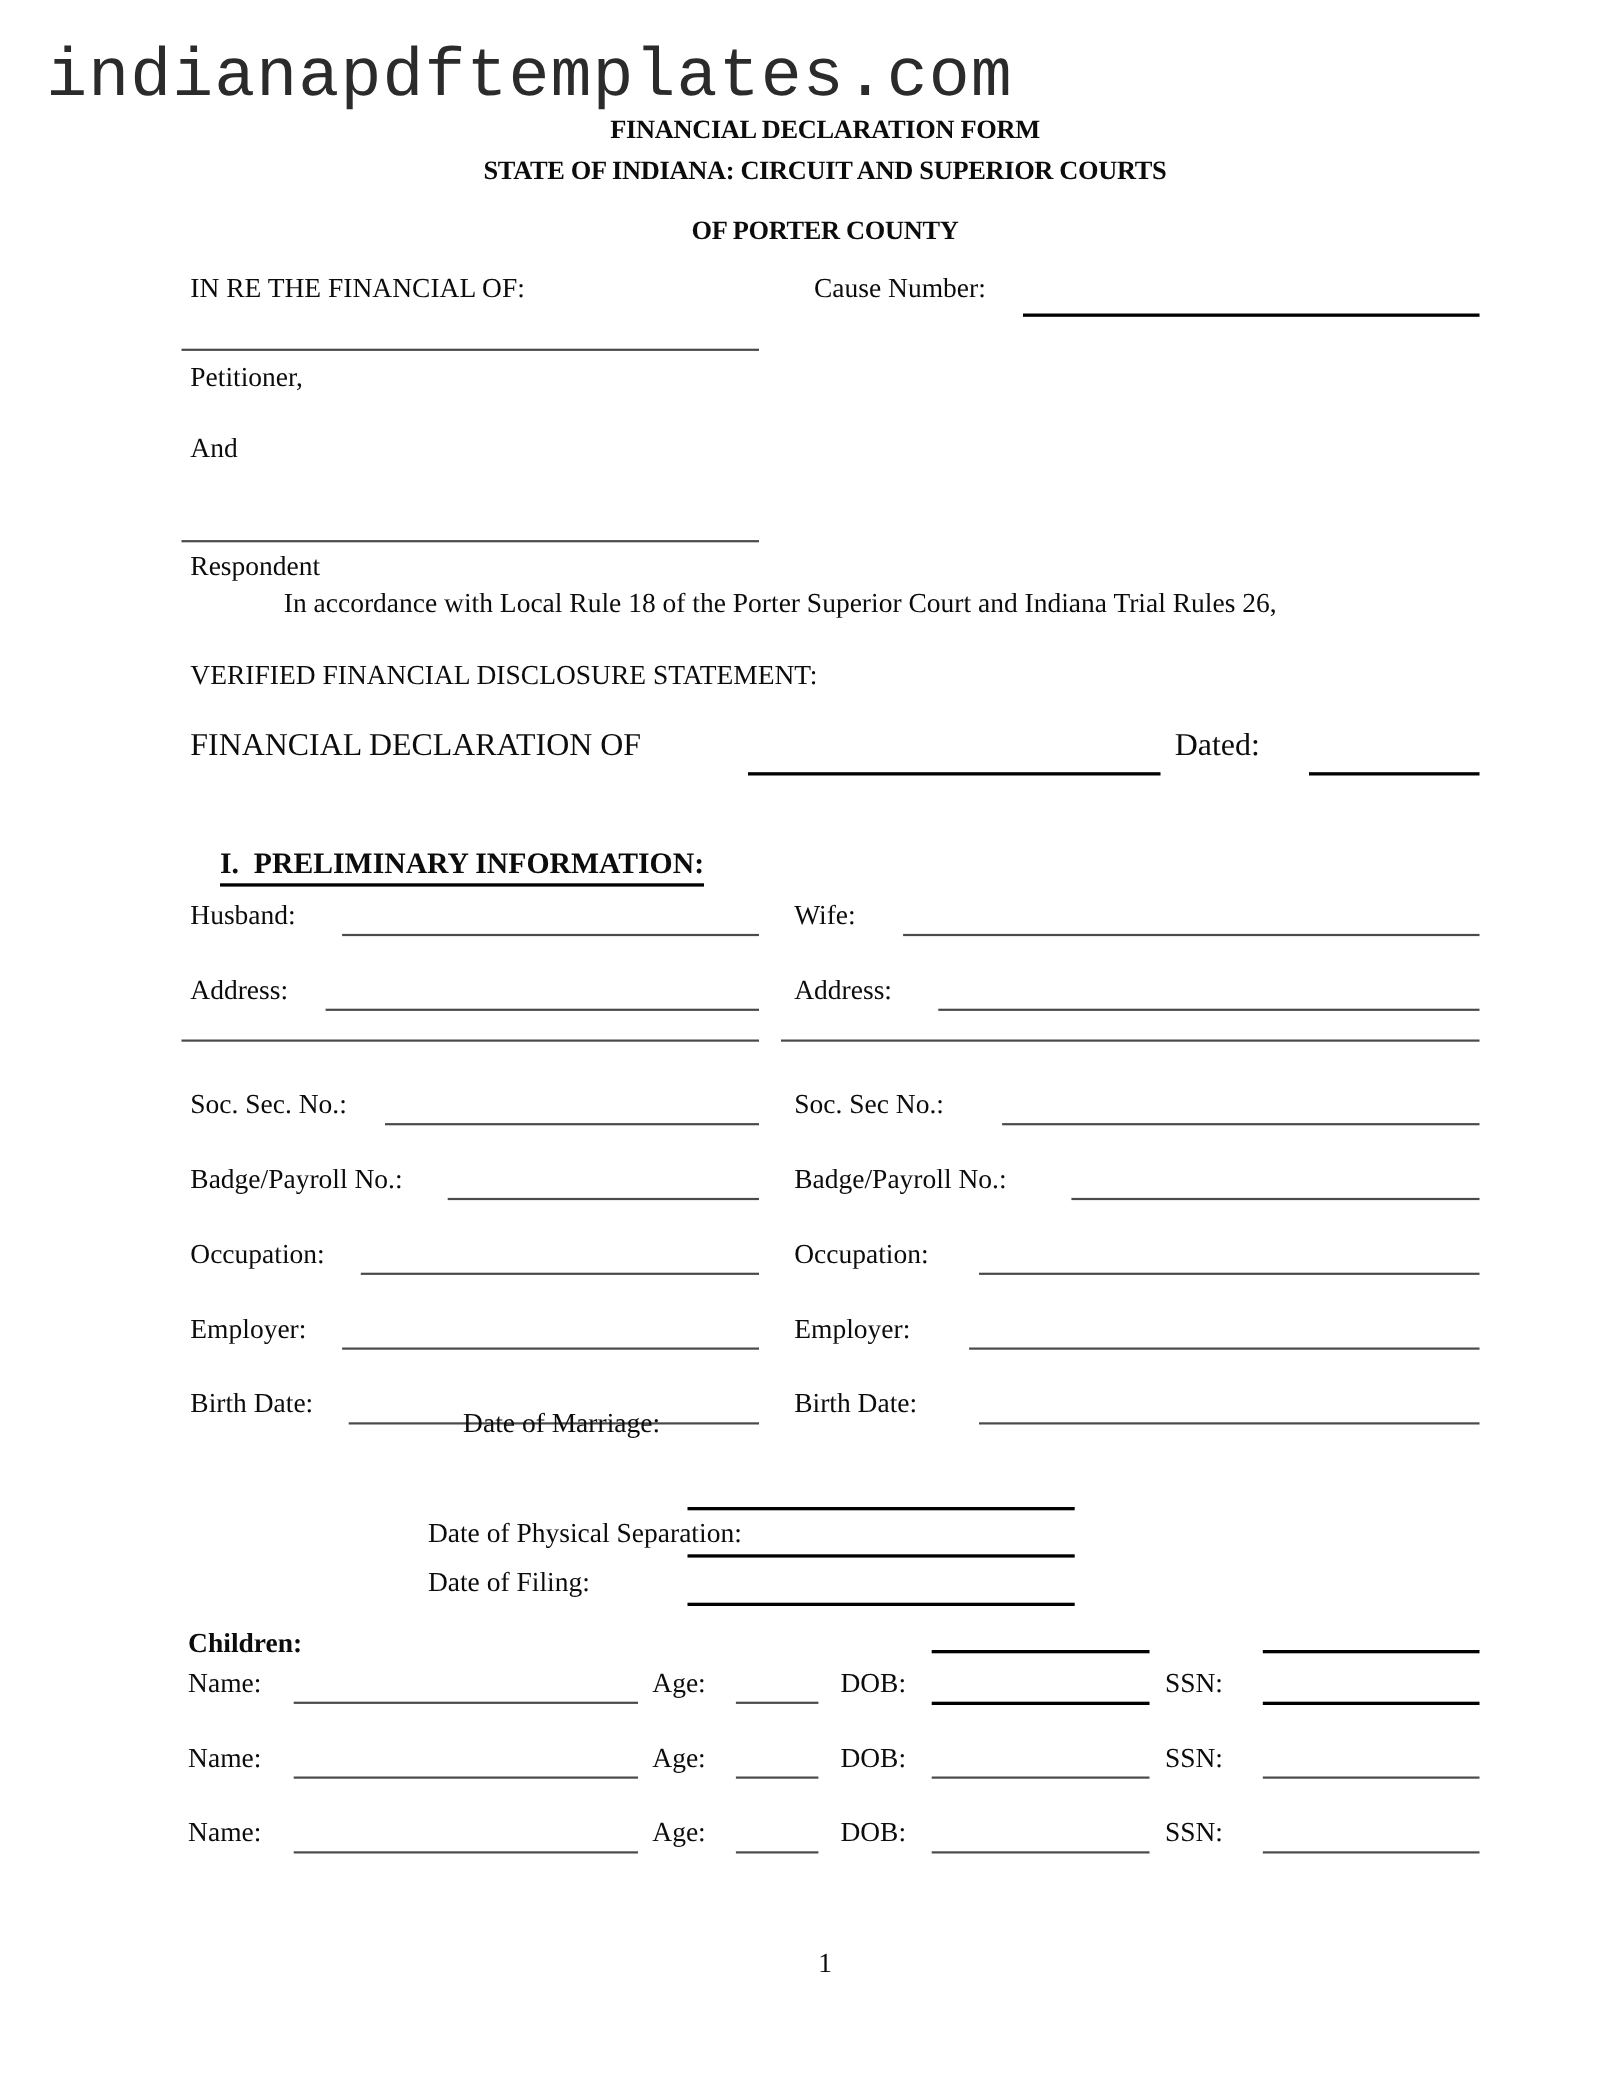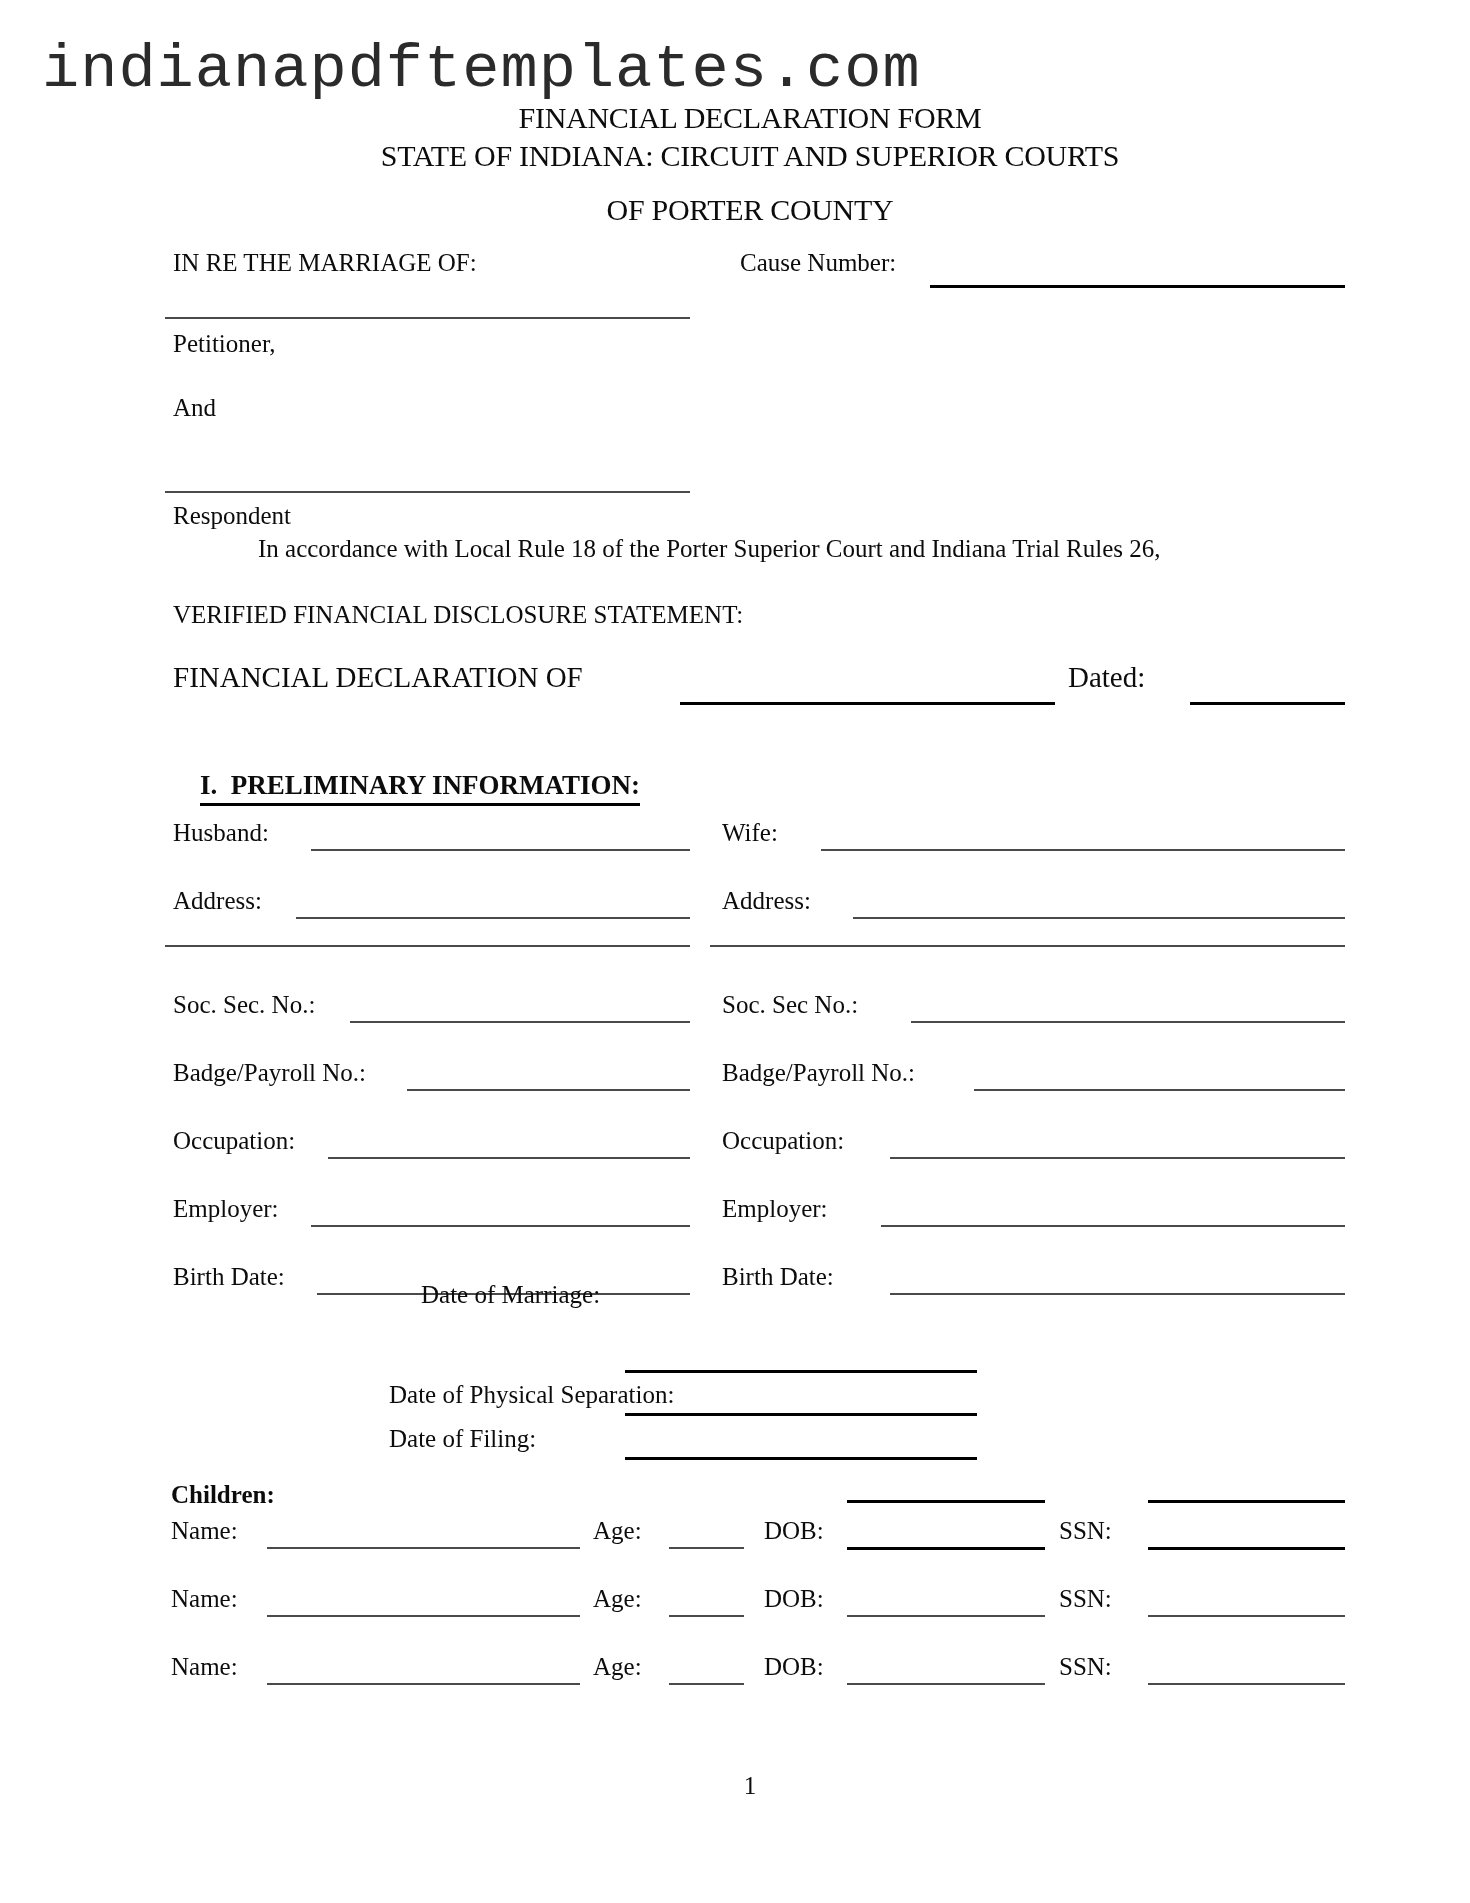--- a/index.html
+++ b/index.html
@@ -25,22 +25,22 @@
   .center {
     position: absolute;
     left: 30px;
     width: 1440px;
     text-align: center;
     font-family: "Liberation Serif", serif;
     color: #0c0c0c;
     white-space: pre;
   }
   .title {
-    font-weight: normal;
-    font-size: 30px;
+    font-weight: bold;
+    font-size: 24px;
     line-height: 36px;
     letter-spacing: -0.3px;
   }
   .logo {
     position: absolute;
     font-family: "Liberation Mono", monospace;
     font-size: 62px;
     letter-spacing: 1px;
     color: #2b2b2b;
     white-space: pre;
@@ -71,21 +71,21 @@
 <body>
 
 <div id="page">
 
   <div class="logo" style="left:42px; top:34px;">indianapdftemplates.com</div>
 
   <div class="center title" style="top:100px;">FINANCIAL DECLARATION FORM</div>
   <div class="center title" style="top:138px;">STATE OF INDIANA: CIRCUIT AND SUPERIOR COURTS</div>
   <div class="center title" style="top:192px;">OF PORTER COUNTY</div>
 
-  <div class="t" style="left:173px; top:248px;">IN RE THE MARRIAGE OF:</div>
+  <div class="t" style="left:173px; top:248px;">IN RE THE FINANCIAL OF:</div>
   <div class="t" style="left:740px; top:248px;">Cause Number:</div>
   <div class="fill fill3" style="left:930px; top:255px; width:415px;"></div>
 
   <div class="fill" style="left:165px; top:287px; width:525px;"></div>
   <div class="t" style="left:173px; top:329px;">Petitioner,</div>
   <div class="t" style="left:173px; top:393px;">And</div>
   <div class="fill" style="left:165px; top:461px; width:525px;"></div>
   <div class="t" style="left:173px; top:501px;">Respondent</div>
 
   <div class="t" style="left:258px; top:534px;">In accordance with Local Rule 18 of the Porter Superior Court and Indiana Trial Rules 26,</div>

